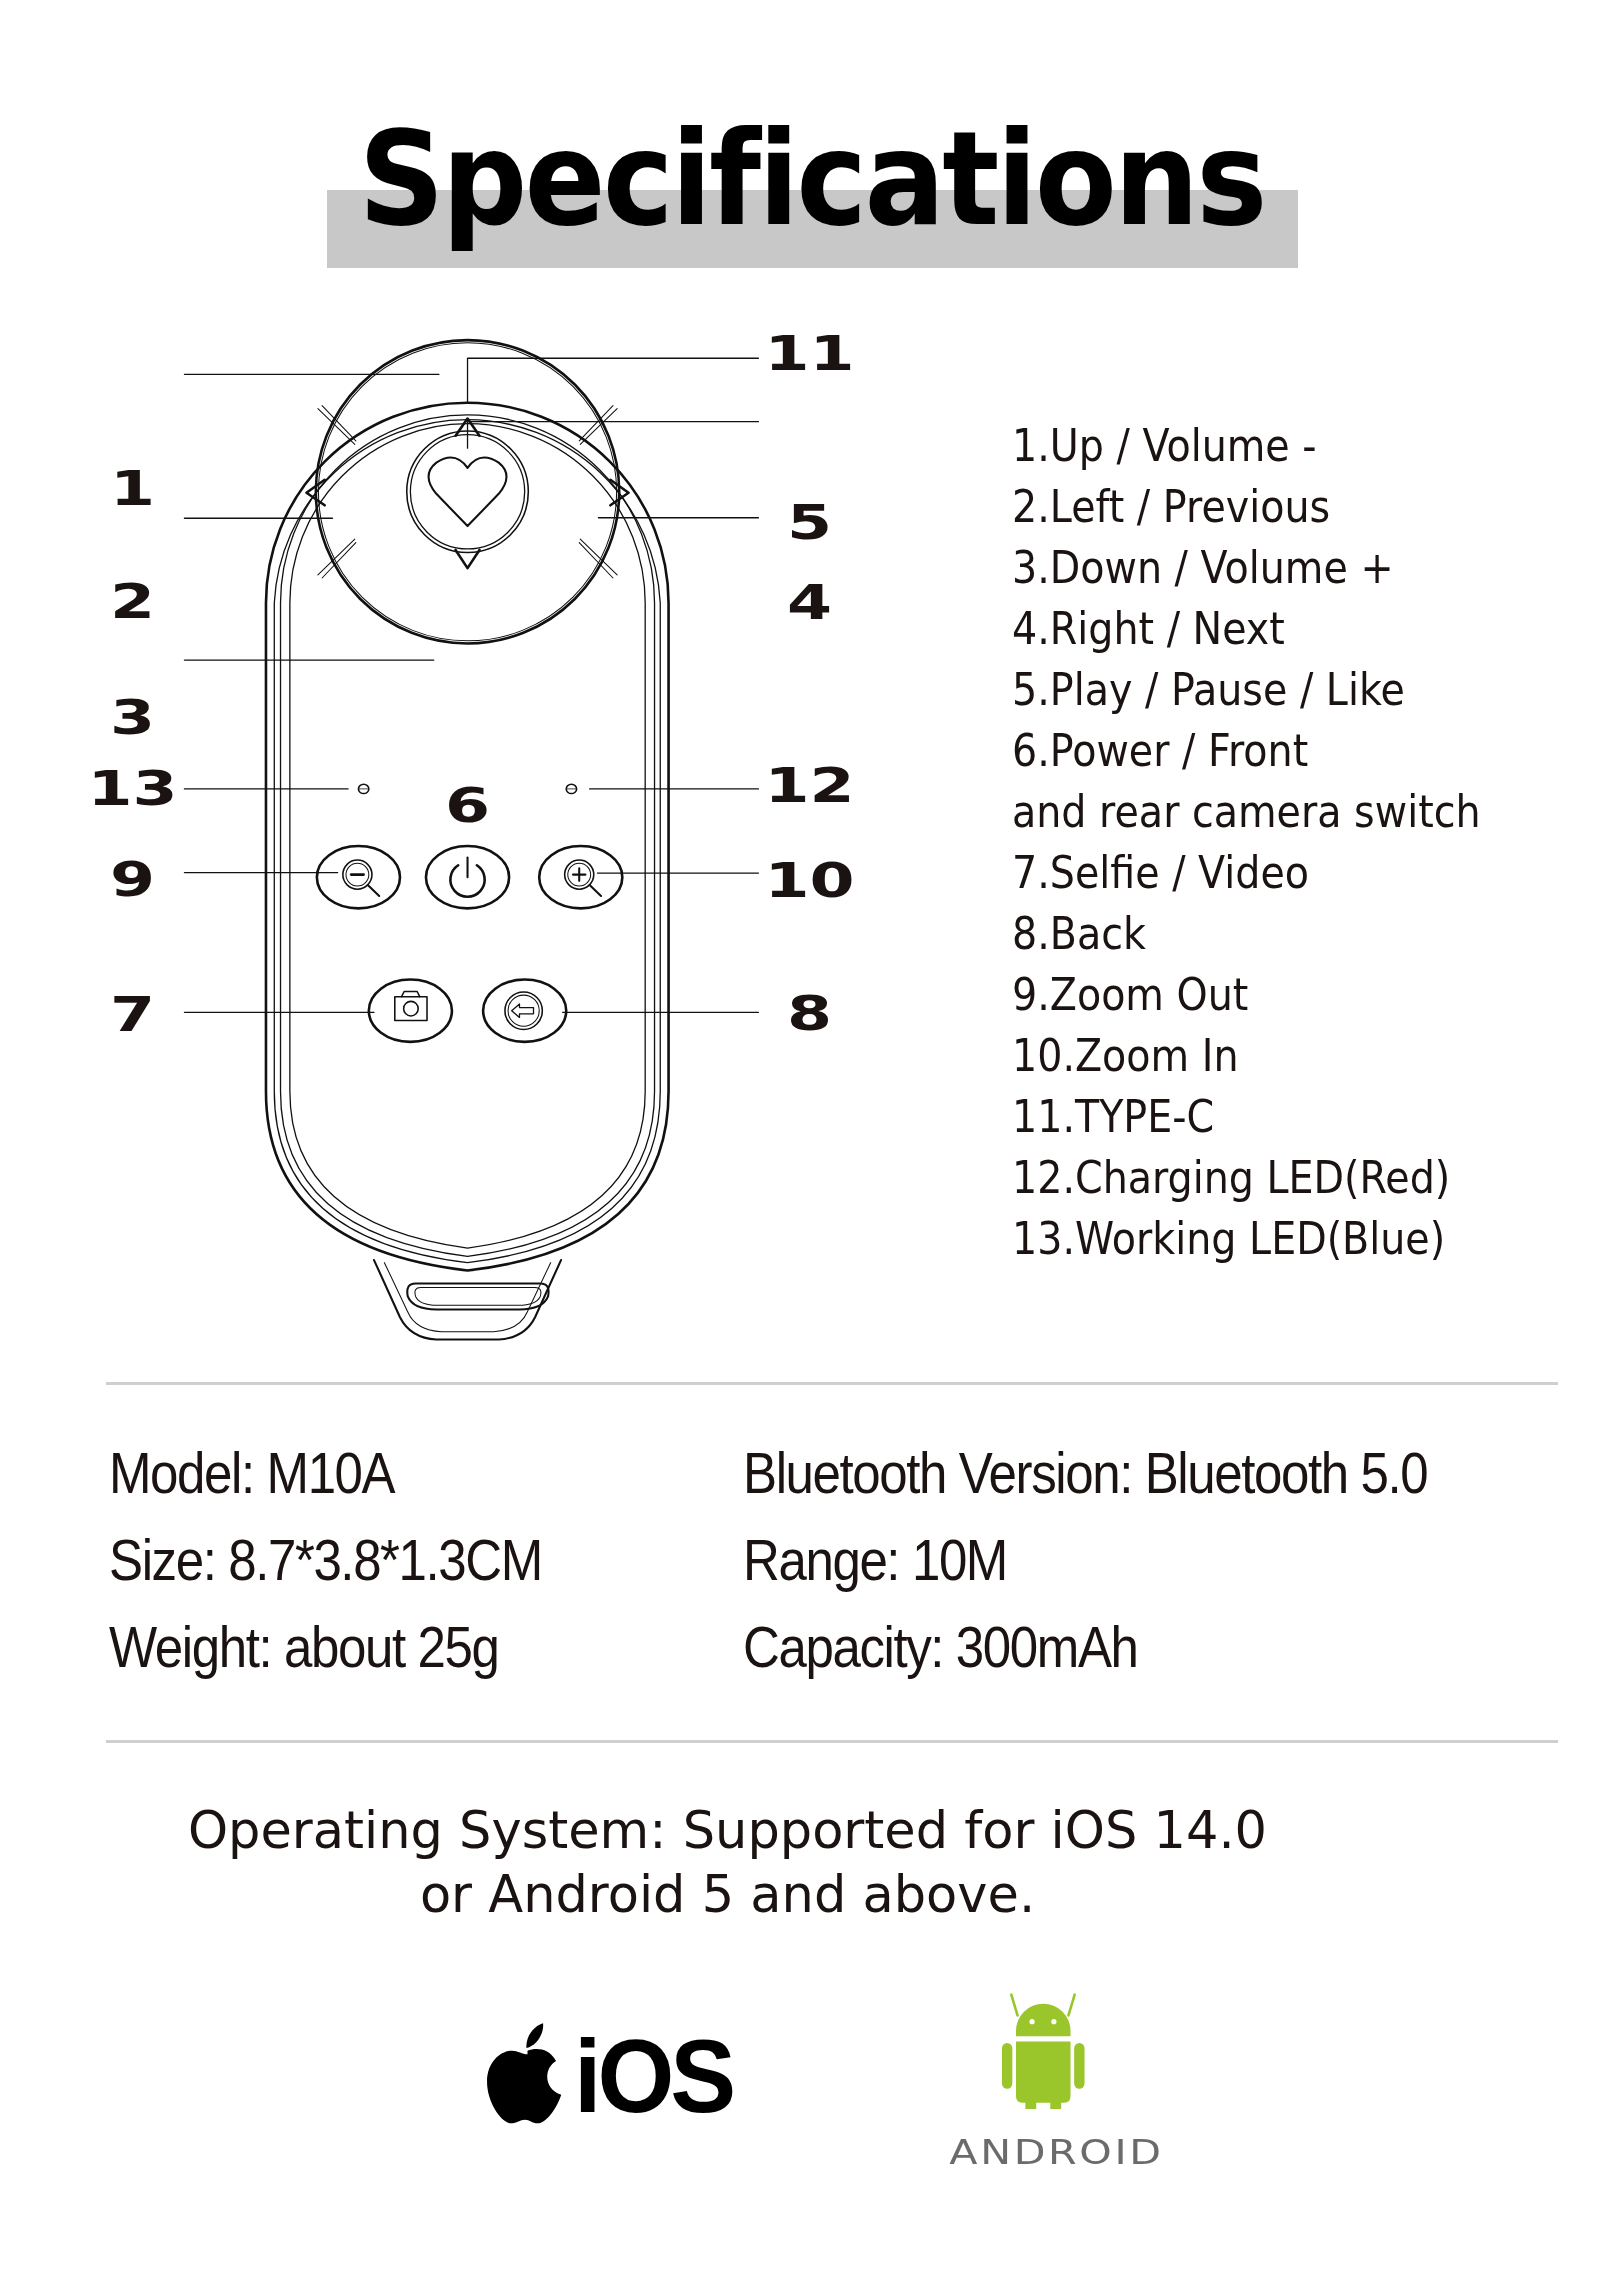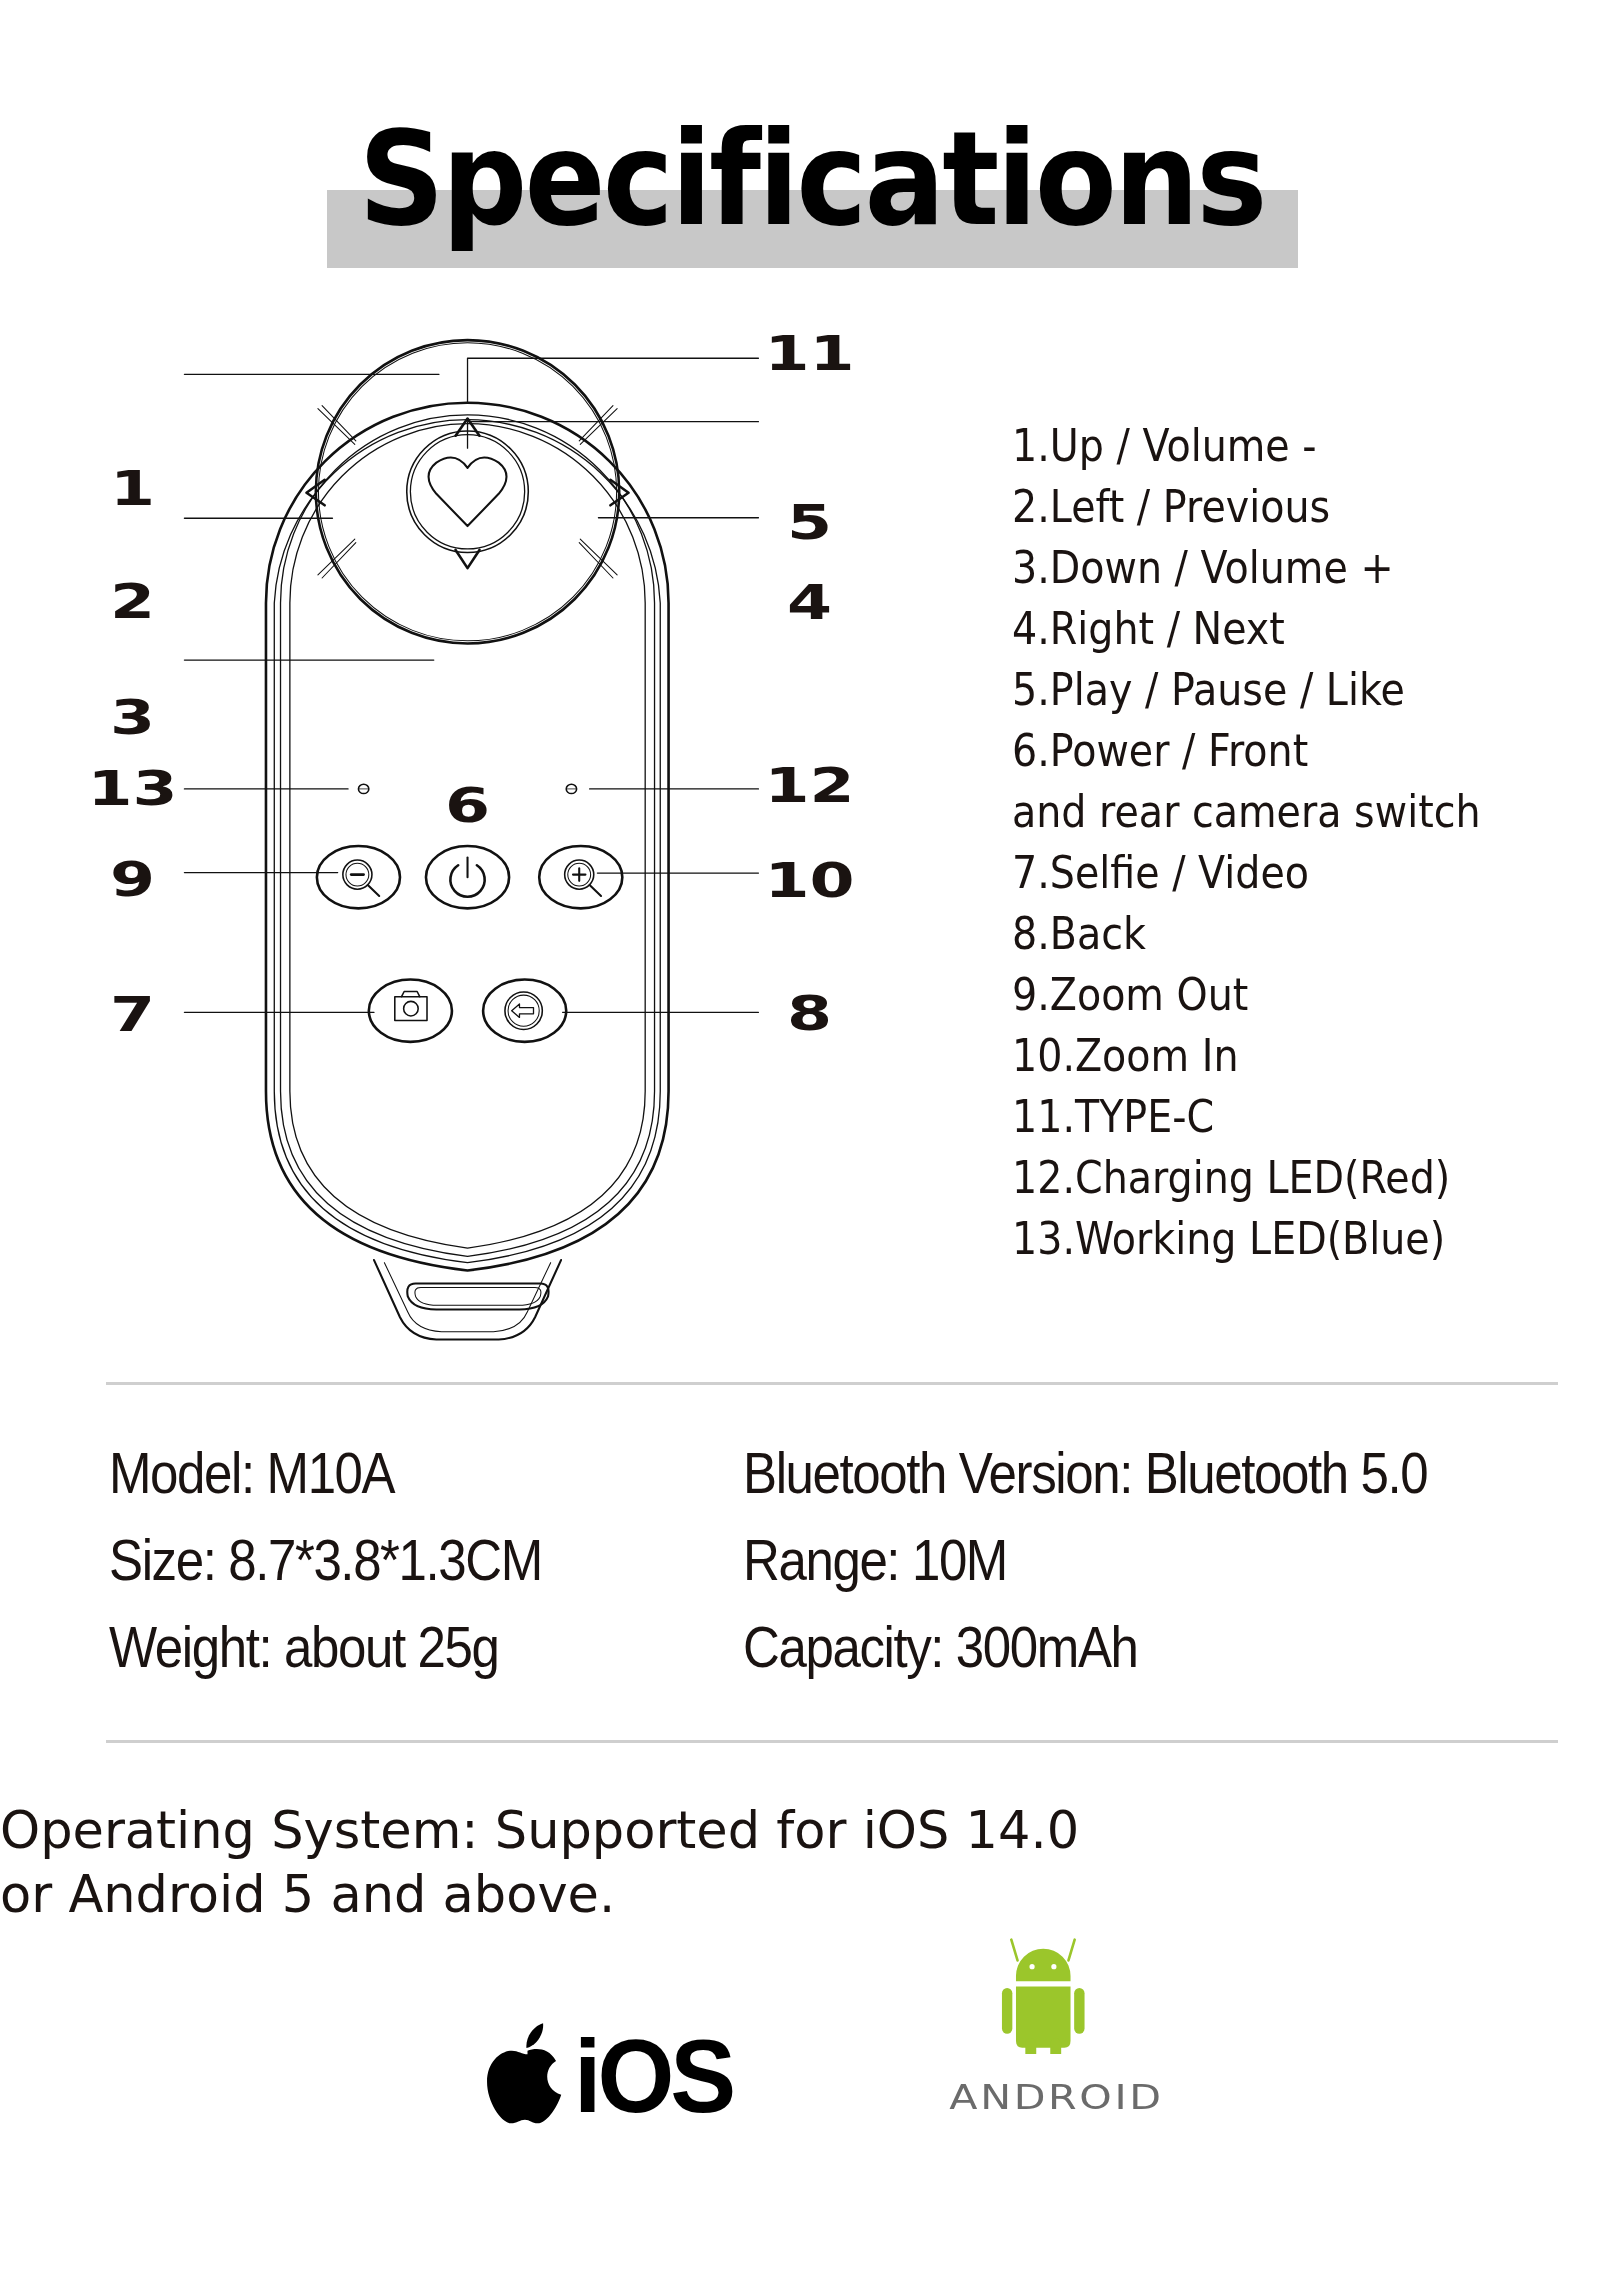--- a/index.html
+++ b/index.html
@@ -6,23 +6,23 @@
   body { width:1623px; height:2273px; position:relative; overflow:hidden; font-family:"Liberation Sans", "DejaVu Sans", sans-serif; color:#1a1311; }
   .abs { position:absolute; }
   .title-bar { left:327px; top:190px; width:971px; height:78px; background:#c8c8c8; }
   .title { left:0; width:1623px; top:101px; text-align:center; font-family:"DejaVu Sans", sans-serif; font-weight:bold; font-size:130px; letter-spacing:-3.1px; color:#000; line-height:156px; transform:scaleX(0.92); transform-origin:813px 0; }
   .diagram { left:0; top:312px; width:987px; height:1039px; }
   .callout { position:absolute; font-family:"DejaVu Sans", sans-serif; font-weight:bold; font-size:48px; color:#1a1311; line-height:52px; transform:scaleX(1.35); transform-origin:center; text-align:center; width:83px; }
   .legend { left:1012px; top:415px; font-family:"DejaVu Sans", sans-serif; font-size:44px; line-height:61px; color:#1a1311; transform:scaleX(0.9); transform-origin:0 0; }
   .legend div { white-space:nowrap; }
   .divider { left:106px; width:1452px; height:2.6px; background:#cfcfcf; }
   .spec { font-family:"Liberation Sans", sans-serif; font-size:58px; line-height:73px; color:#1a1311; white-space:nowrap; letter-spacing:-1.6px; transform:scaleX(0.88); transform-origin:0 0; }
-  .os-text { left:0; width:1455px; font-family:"DejaVu Sans", sans-serif; font-size:51px; line-height:65px; color:#1a1311; }
+  .os-text { left:0; width:1455px; text-align:center; font-family:"DejaVu Sans", sans-serif; font-size:51px; line-height:65px; color:#1a1311; }
   .ios-logo { left:486px; top:1971px; width:239px; height:125px;margin-top:46px; }
-  .android-logo { left:950px; top:1924px; width:213px; height:187px; }
+  .android-logo { left:950px; top:1979px; width:213px; height:187px; }
 </style>
 </head>
 <body>
 
 <div class="abs title-bar"></div>
 <div class="abs title">Specifications</div>
 
 <svg class="abs diagram" viewBox="0 600 1900 2000" width="987" height="1039" xmlns="http://www.w3.org/2000/svg">
   <g fill="none" stroke="#111" stroke-linecap="round" stroke-linejoin="round">
 

